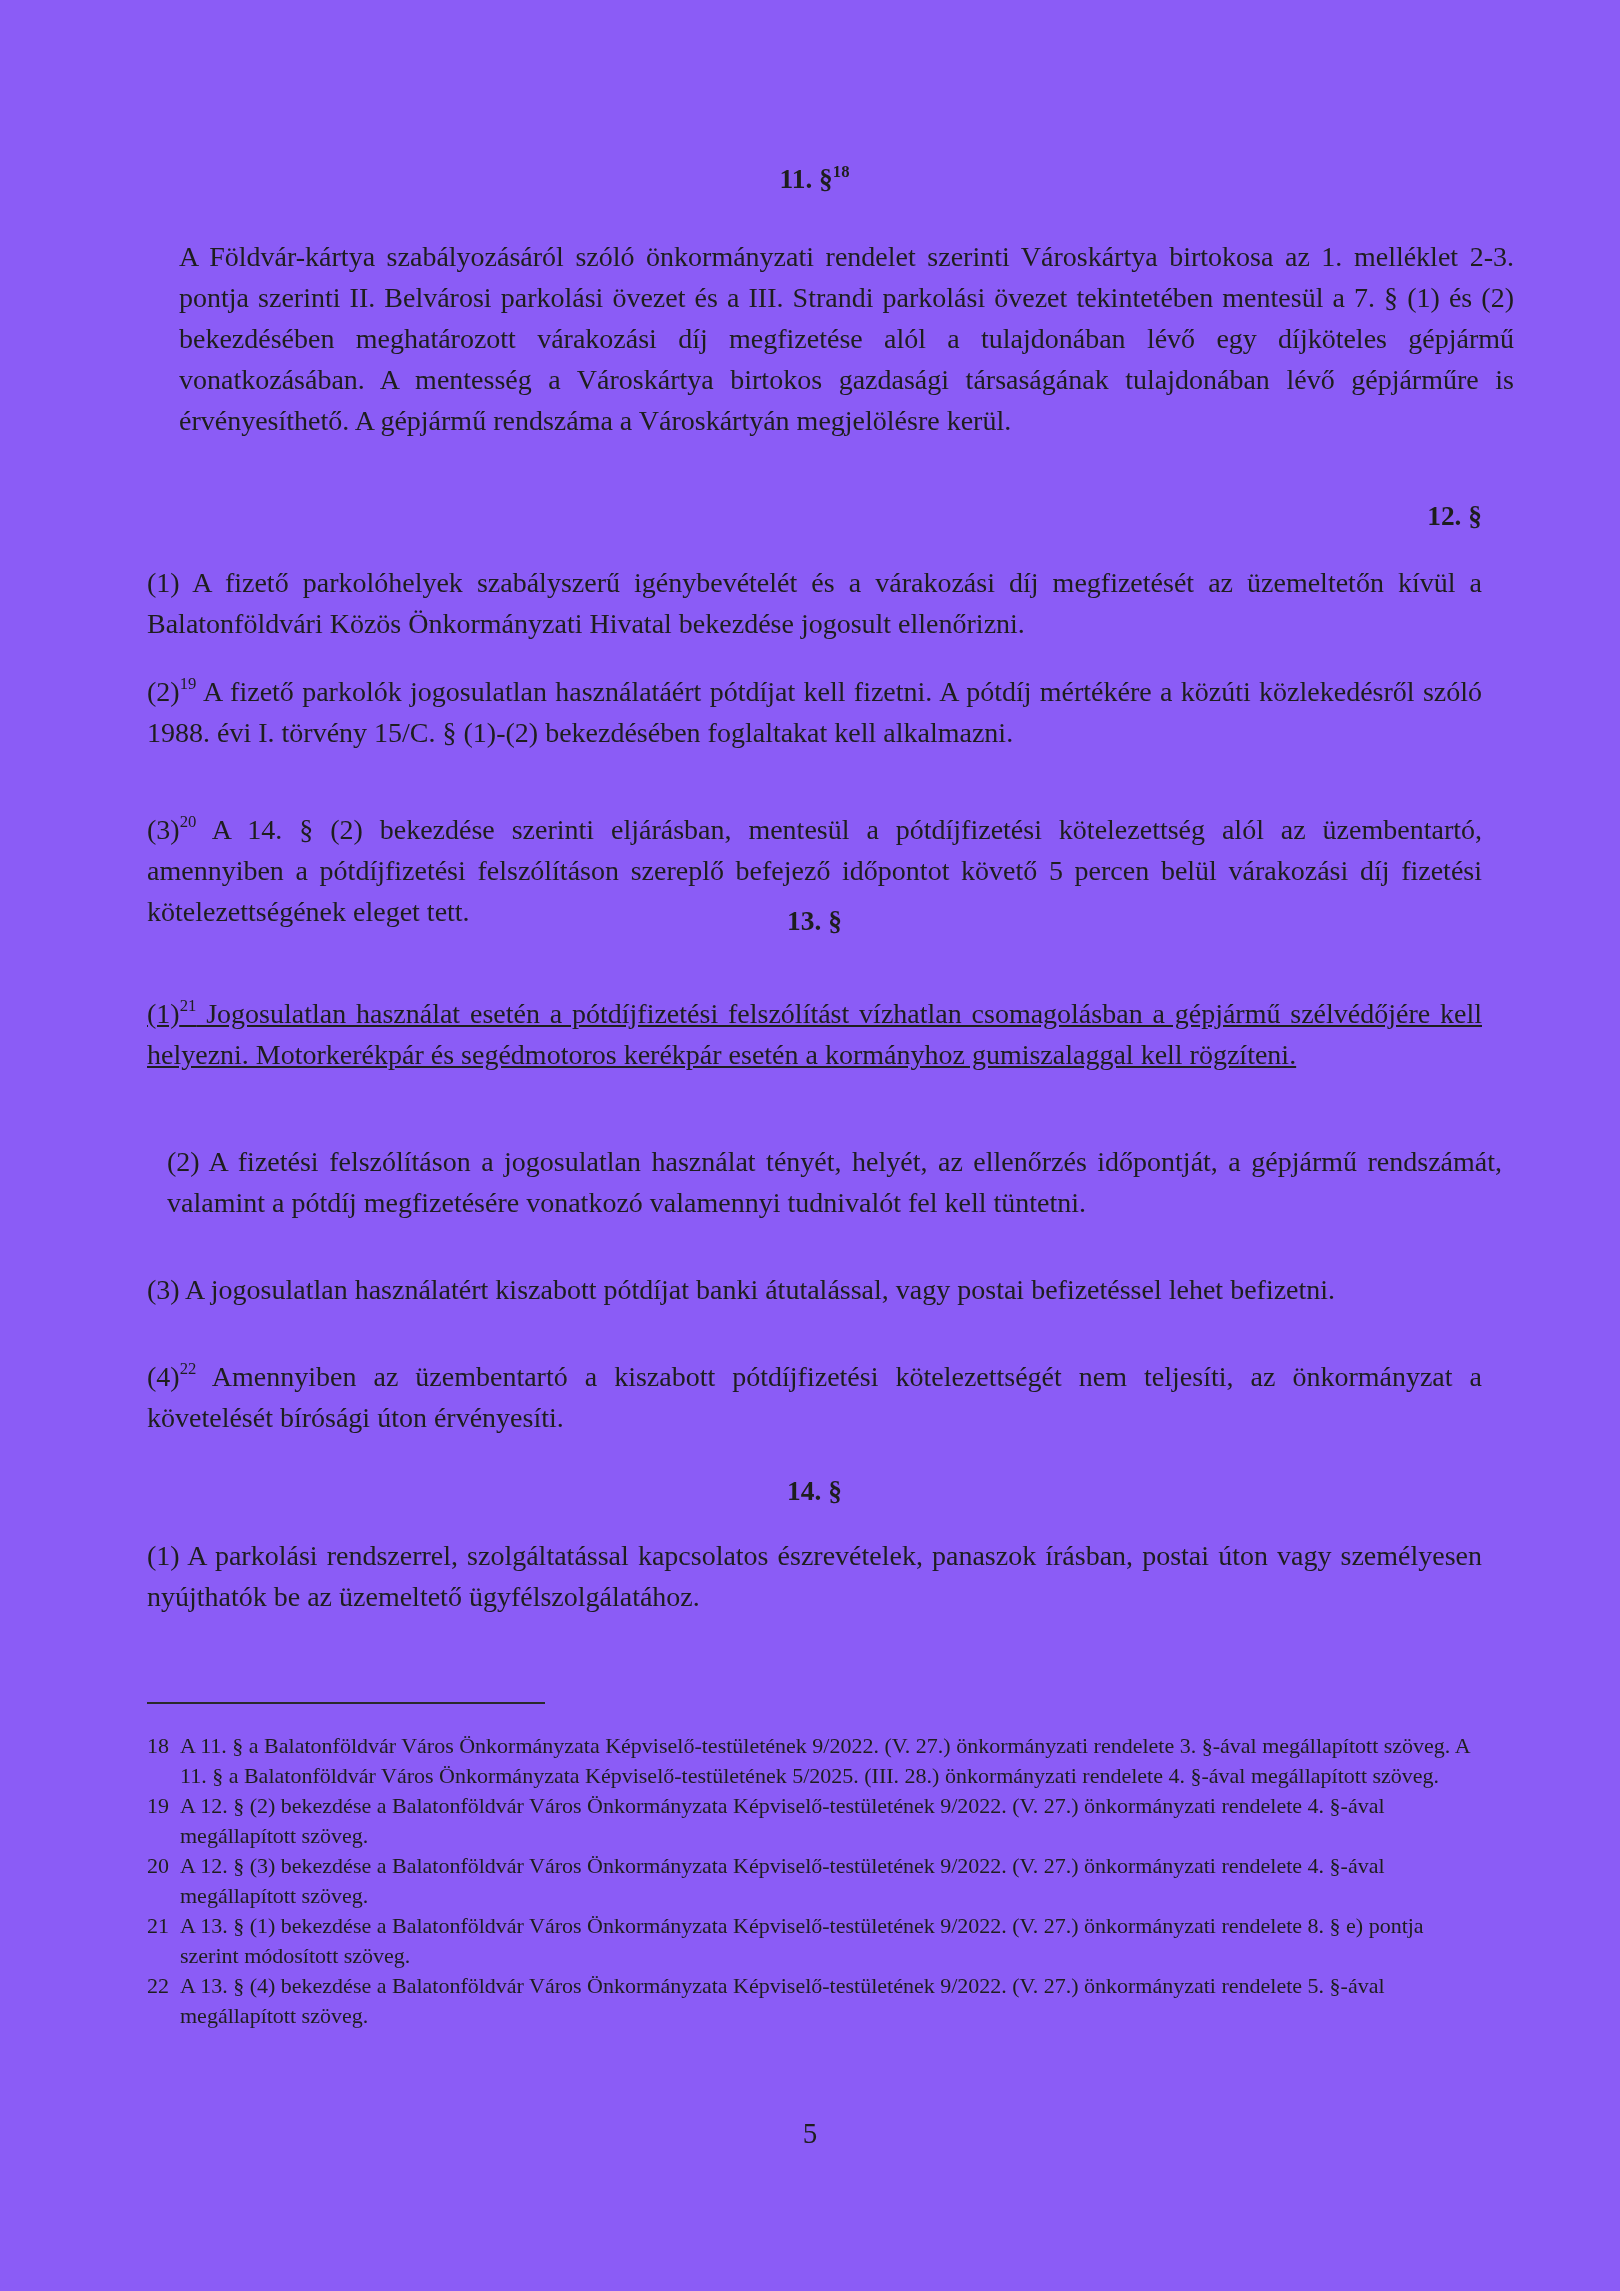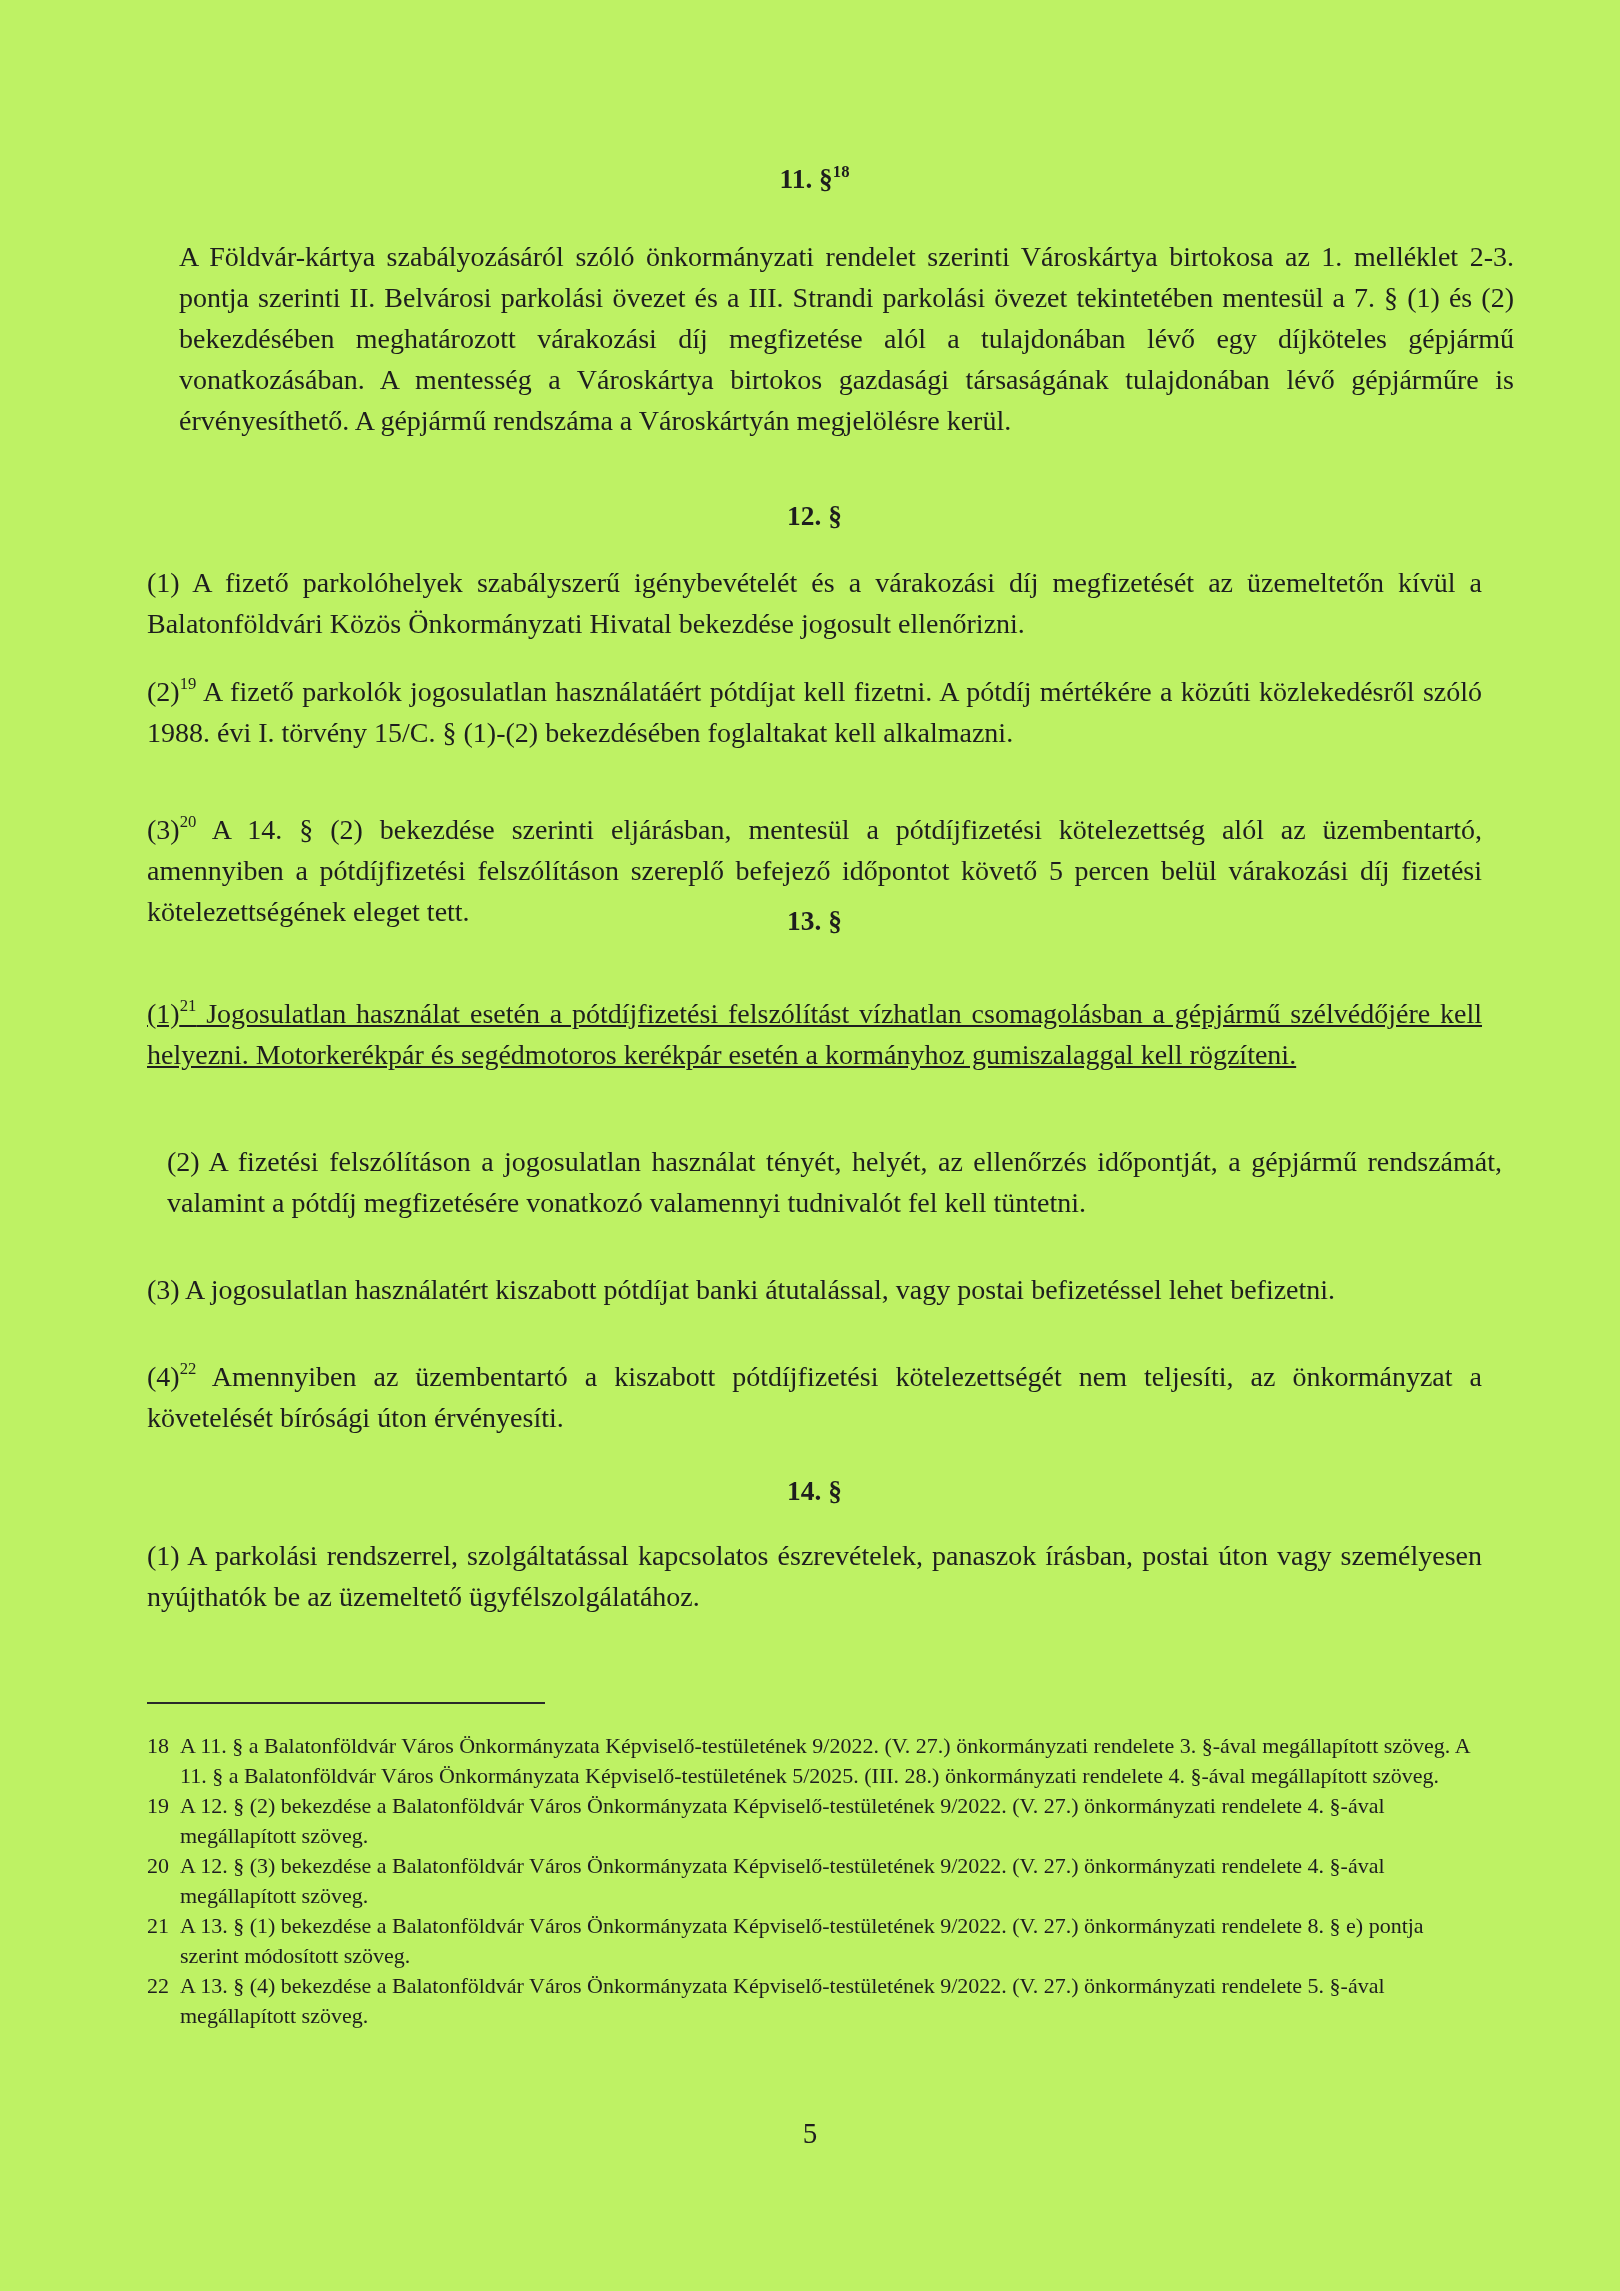--- a/index.html
+++ b/index.html
@@ -8,21 +8,21 @@
       height: 2292px;
       position: relative;
       overflow: hidden;
       font-family: "Liberation Serif", serif;
       color: #1e1e1e;
     }
     .page {
       position: absolute;
       left: 0; top: 0;
       width: 1620px; height: 2292px;
-      background: #bef264;
+      background: #8b5cf6;
     }
     .content {
       position: absolute;
       left: 147px;
       width: 1335px;
     }
     .heading {
       position: absolute;
       left: 0; width: 1335px;
       text-align: center;
@@ -75,21 +75,21 @@
 <div class="page">
   <div class="content">
 
     <div class="heading" style="top:163px;">
       <span>11. §</span><sup>18</sup>
     </div>
     <div class="para" style="top:236px;margin-left:32px;">
       <span>A Földvár-kártya szabályozásáról szóló önkormányzati rendelet szerinti Városkártya birtokosa az 1. melléklet 2-3. pontja szerinti II. Belvárosi parkolási övezet és a III. Strandi parkolási övezet tekintetében mentesül a 7. § (1) és (2) bekezdésében meghatározott várakozási díj megfizetése alól a tulajdonában lévő egy díjköteles gépjármű vonatkozásában. A mentesség a Városkártya birtokos gazdasági társaságának tulajdonában lévő gépjárműre is érvényesíthető. A gépjármű rendszáma a Városkártyán megjelölésre kerül.</span>
     </div>
 
-    <div class="heading" style="top:500px;">
+    <div class="heading" style="top:500px;text-align:right;">
       <span>12. §</span>
     </div>
     <div class="para" style="top:562px;">
       <span>(1)</span><span> A fizető parkolóhelyek szabályszerű igénybevételét és a várakozási díj megfizetését az üzemeltetőn kívül a Balatonföldvári Közös Önkormányzati Hivatal bekezdése jogosult ellenőrizni.</span>
     </div>
     <div class="para" style="top:671px;">
       <span>(2)</span><sup>19</sup><span> A fizető parkolók jogosulatlan használatáért pótdíjat kell fizetni. A pótdíj mértékére a közúti közlekedésről szóló 1988. évi I. törvény 15/C. § (1)-(2) bekezdésében foglaltakat kell alkalmazni.</span>
     </div>
     <div class="para" style="top:781px;margin-top:28px;">
       <span>(3)</span><sup>20</sup><span> A 14. § (2) bekezdése szerinti eljárásban, mentesül a pótdíjfizetési kötelezettség alól az üzembentartó, amennyiben a pótdíjfizetési felszólításon szereplő befejező időpontot követő 5 percen belül várakozási díj fizetési kötelezettségének eleget tett.</span>

